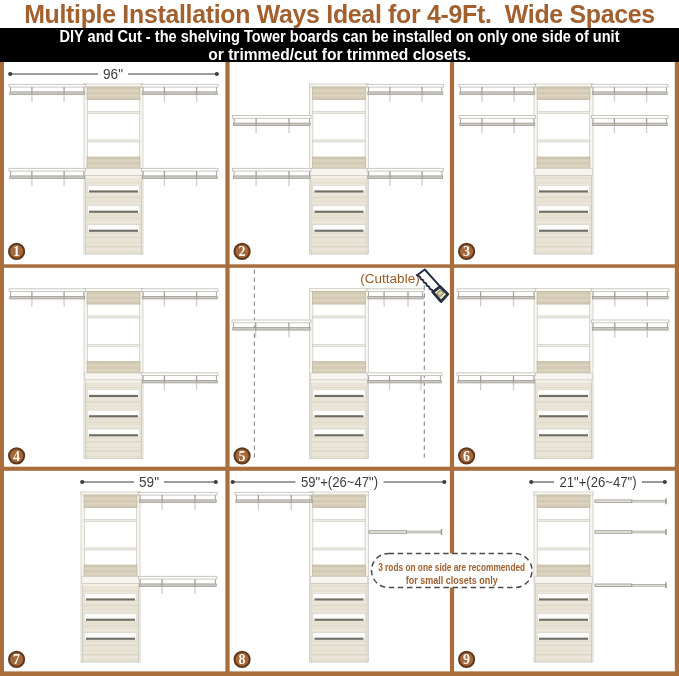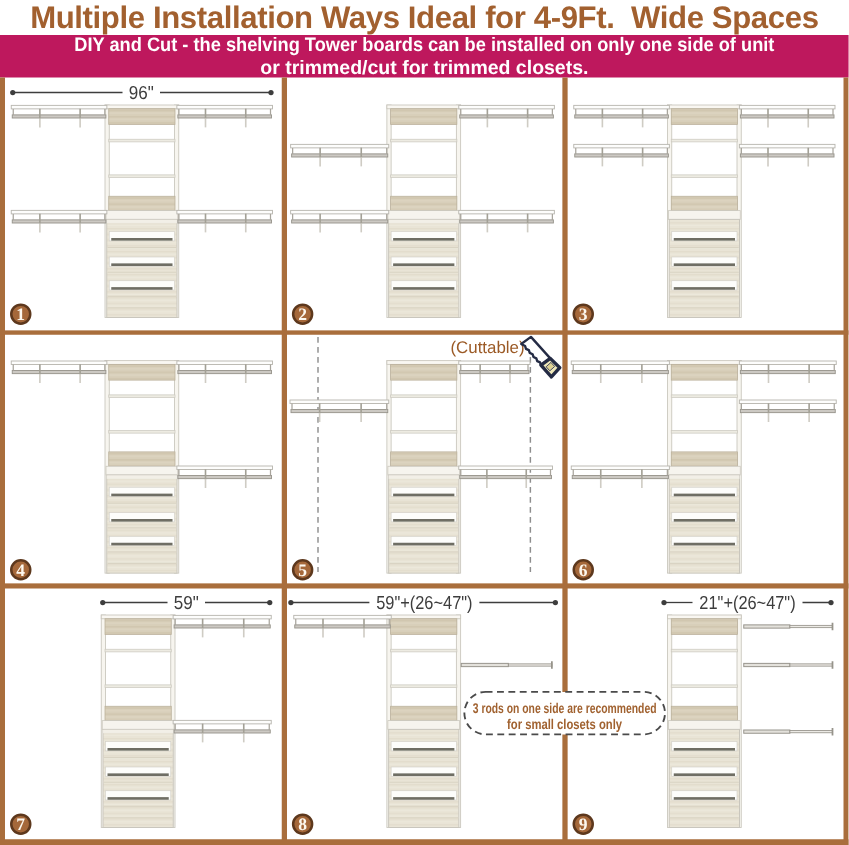--- a/index.html
+++ b/index.html
@@ -1,20 +1,20 @@
 <!DOCTYPE html>
 <html><head>
 <meta charset="utf-8">
 <style>
 html,body {margin:0;padding:0;width:679px;height:676px;background:#ffffff;overflow:hidden;
   font-family:"Liberation Sans", sans-serif;}
 .wrap {position:relative;width:679px;height:676px;}
 .title {position:absolute;left:0;top:0;width:679px;height:28px;text-align:center;
   font-size:24.9px;font-weight:bold;color:#a2602f;line-height:28px;white-space:pre;letter-spacing:-0.3px;}
-.banner {position:absolute;left:0;top:28px;width:679px;height:34px;background:#be185d;
+.banner {position:absolute;left:0;top:28px;width:679px;height:34px;background:#000000;
   color:#ffffff;font-weight:bold;font-size:15.6px;text-align:center;}
 .bl1 {display:inline-block;transform:scaleX(0.935);transform-origin:50% 50%;line-height:16.2px;margin-top:1px;white-space:pre;}
 .bl2 {display:inline-block;line-height:15.6px;white-space:pre;}
 </style>
 </head>
 <body>
 <div class="wrap">
 
 <div class="title">Multiple Installation Ways Ideal for 4-9Ft.&nbsp; Wide Spaces</div>
 

